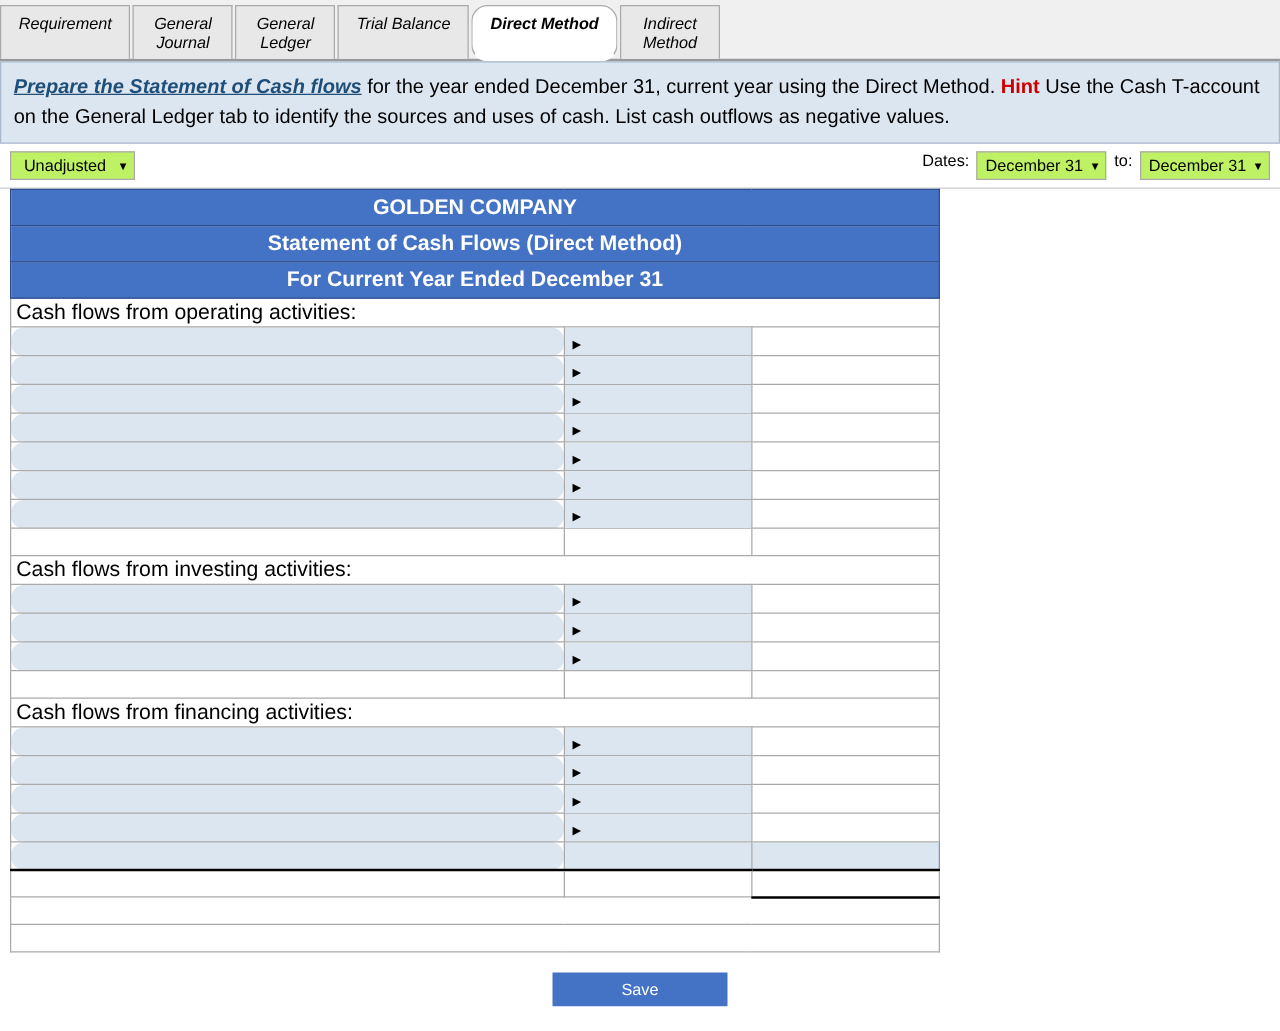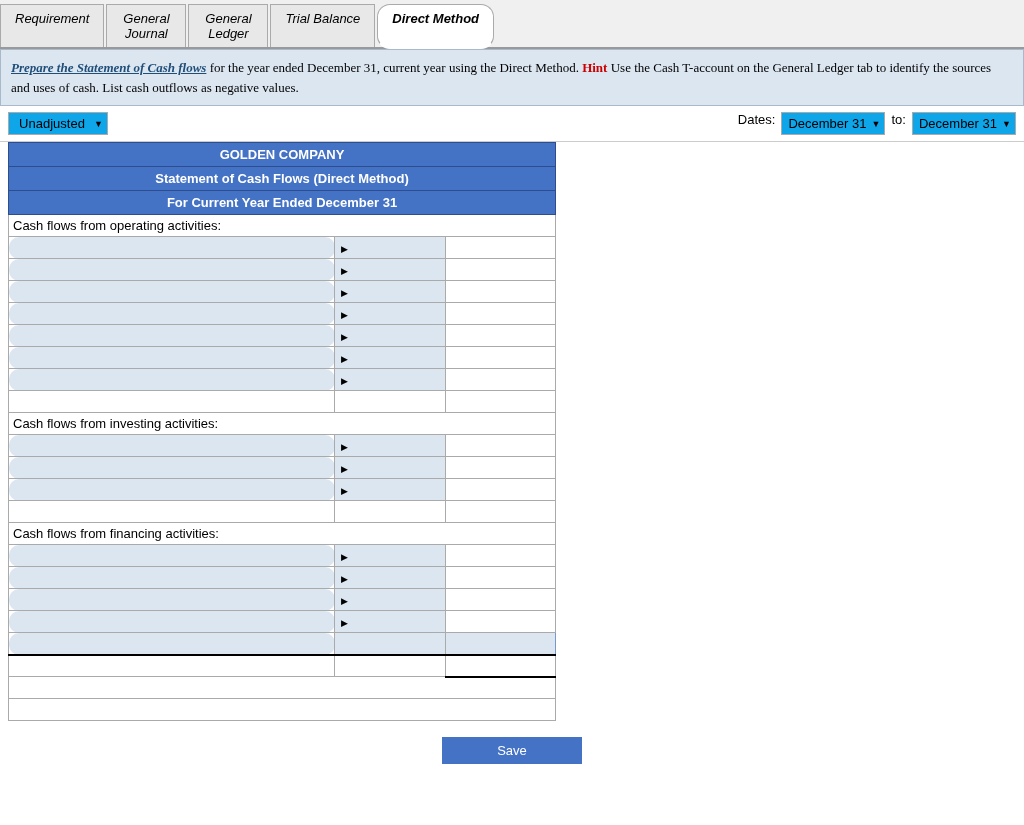--- a/index.html
+++ b/index.html
@@ -32,42 +32,41 @@
       z-index: 1;
       position: relative;
       border-radius: 13px;
     }
 
     
     .instruction-box {
       background: #dce6f1;
       border: 1px solid #aab8cc;
       padding: 8px 10px;
-      font-size: 13px;
+      font-size: 16px;
       line-height: 1.5;
       color: #000;
-      font-family: Liberation Serif, serif;
     }
     .instruction-box .underline-bold-italic { font-weight: bold; font-style: italic; text-decoration: underline; }
     .instruction-box .hint-bold { font-weight: bold; color: #cc0000; }
     .instruction-box .blue-bold-italic { color: #1f4e79; font-weight: bold; font-style: italic; }
 
     
     .controls-row {
       display: flex;
       align-items: center;
       justify-content: space-between;
       padding: 6px 8px;
       border-bottom: 1px solid #ccc;
     }
     .controls-left { display: flex; align-items: center; gap: 4px; }
     .controls-right { display: flex; gap: 6px; font-size: 13px; }
     .dropdown-btn {
       border: 1px solid #aaa;
-      background: #0ea5e9;
+      background: #bef264;
       padding: 3px 18px 3px 6px;
       font-size: 13px;
       cursor: pointer;
       position: relative;
       min-width: 100px;
     }
     .dropdown-btn::after {
       content: '▼';
       font-size: 9px;
       position: absolute;
@@ -76,23 +75,23 @@
       transform: translateY(-50%);
     }
     .dates-label { font-weight: normal; }
 
     
     .table-container {
       padding: 0 8px 8px 8px;
     }
 
     .cf-table {
-      width: 548px;
+      width: 744px;
       border-collapse: collapse;
-      font-size: 13px;
+      font-size: 17px;
     }
 
     .cf-table .header-row td {
       background: #4472c4;
       color: #fff;
       text-align: center;
       font-weight: bold;
       padding: 4px 6px;
       border: 1px solid #2e4d8e;
     }
@@ -164,20 +163,21 @@
   </style>
 </head>
 <body>
 
 <div class="tabs-bar">
   <div class="tab">Requirement</div>
   <div class="tab">General<br>Journal</div>
   <div class="tab">General<br>Ledger</div>
   <div class="tab">Trial Balance</div>
   <div class="tab active">Direct Method</div>
+  <div class="tab">Indirect<br>Method</div>
 </div>
 
 <div class="instruction-box">
   <span class="underline-bold-italic blue-bold-italic">Prepare the Statement of Cash flows</span><span> for the year ended December 31, current year using the Direct Method. </span><span class="hint-bold">Hint</span><span> Use the Cash T-account on the General Ledger tab to identify the sources and uses of cash.  List cash outflows as negative values.</span>
 </div>
 
 <div class="controls-row">
   <div class="controls-left">
     <button class="dropdown-btn">Unadjusted</button>
   </div>

